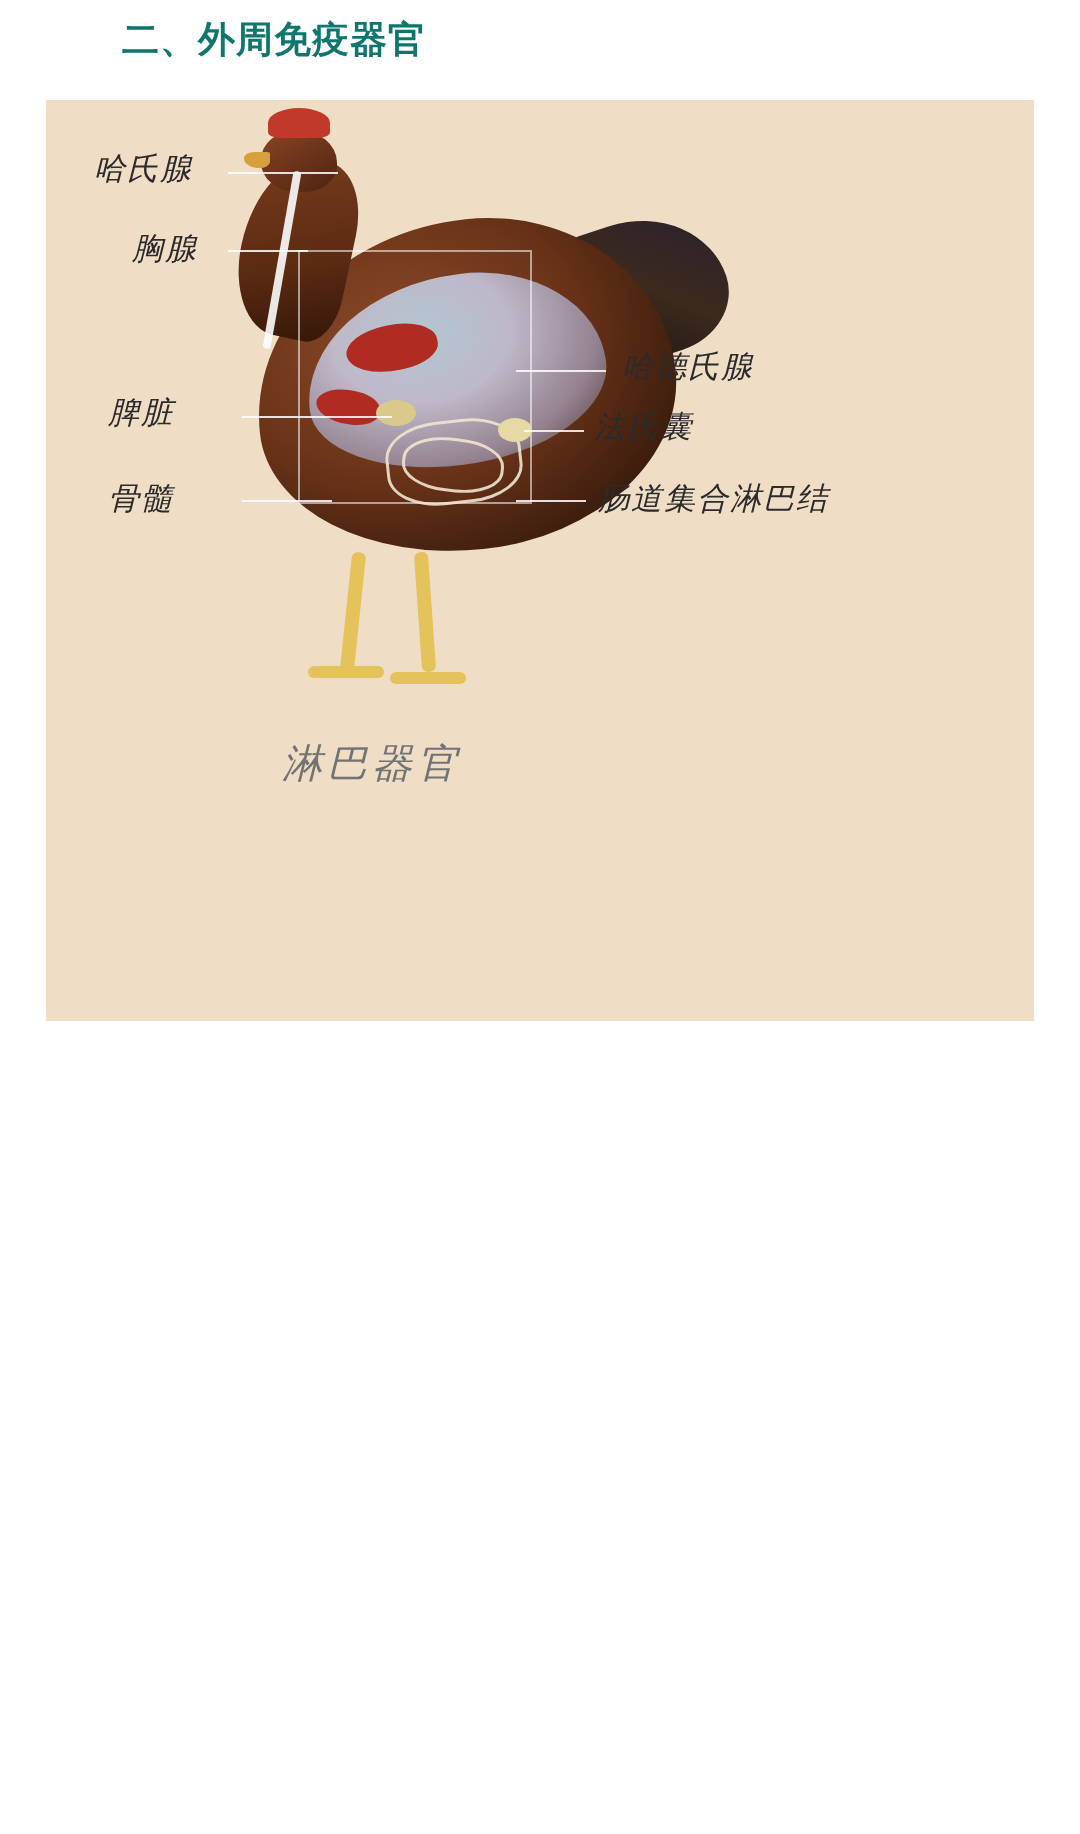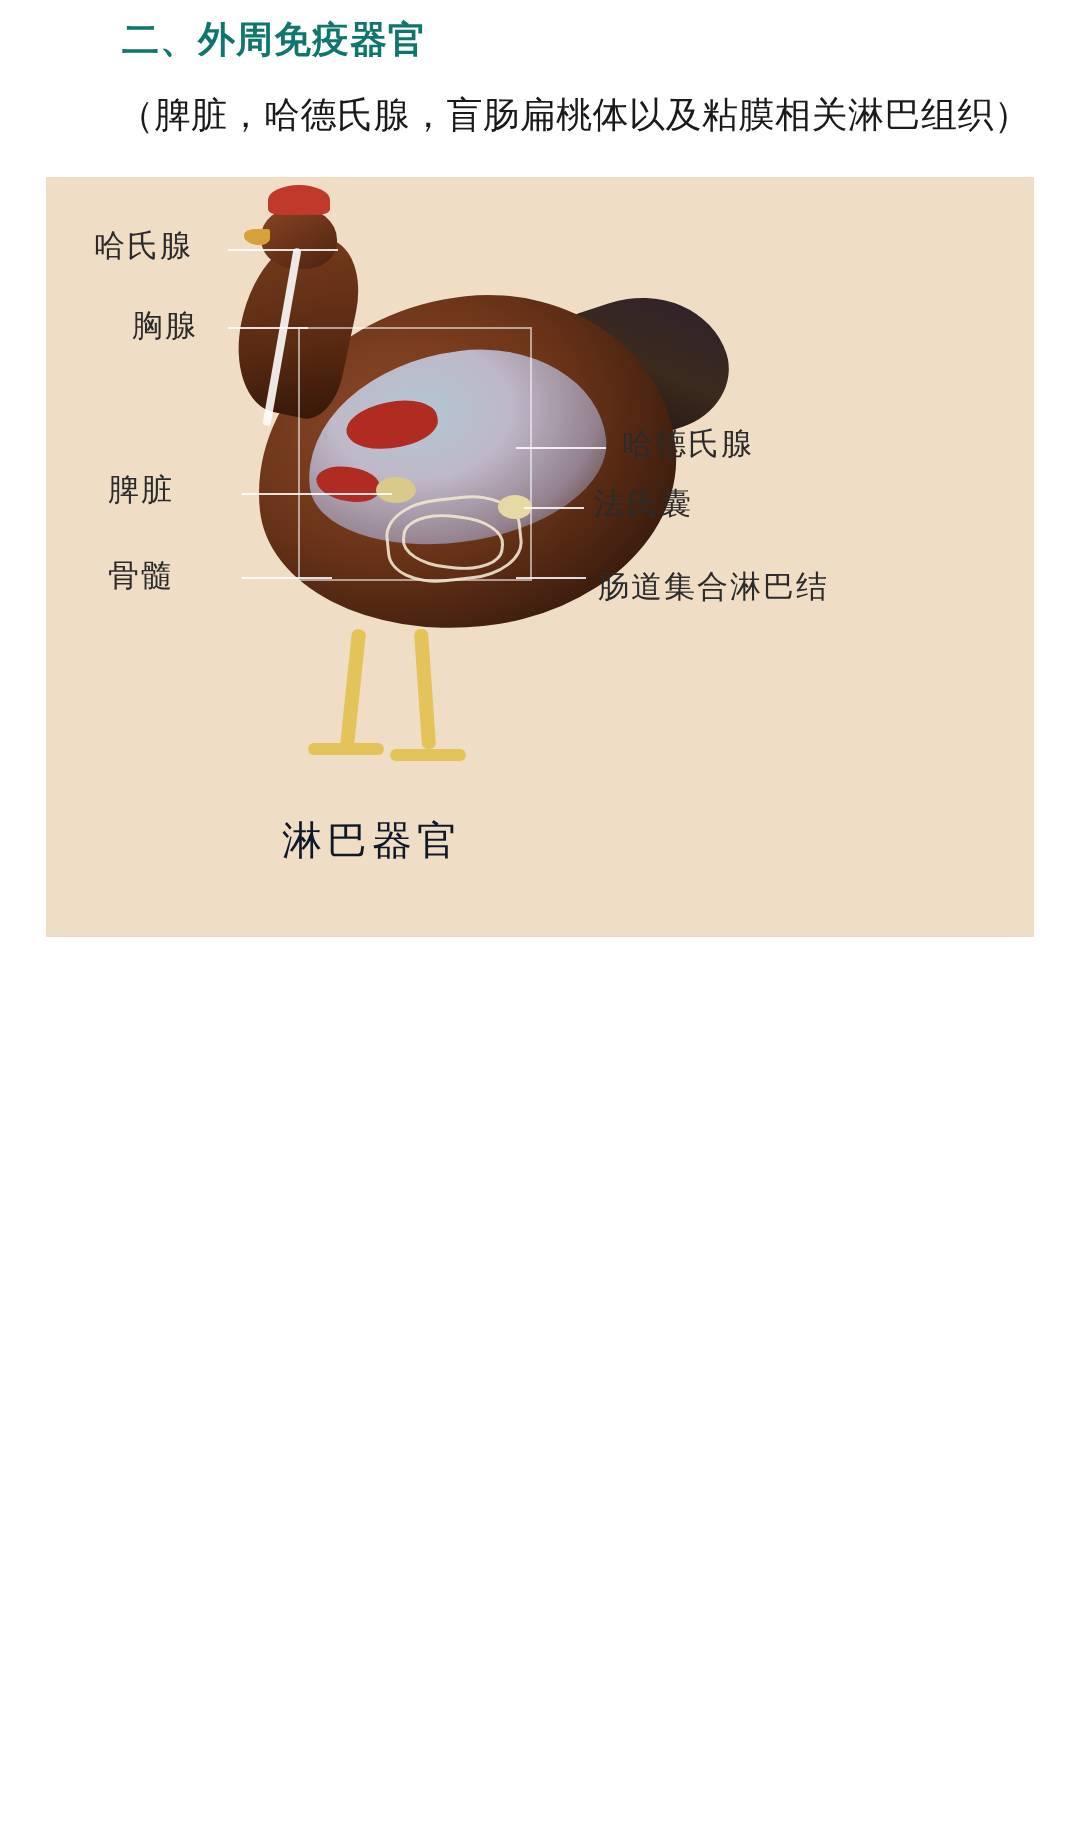--- a/index.html
+++ b/index.html
@@ -43,35 +43,36 @@
   .b {
     font-weight: bold;
   }
   .figure {
     margin: 32px 0 0 0;
     width: 988px;
   }
   .figure-inner {
     position: relative;
     width: 988px;
-    height: 760px;
+    height: 921px;
     background: #f0ddc6;
     overflow: hidden;
+    font-style: italic;
   }
   
   .lbl {
     position: absolute;
     font-size: 31px;
     color: #2b2b2b;
     font-family: "Liberation Sans", "DejaVu Sans", sans-serif;
     white-space: nowrap;
     letter-spacing: 2px;
   }
   .lbl-red {
-    color: #0f172a;
+    color: #737373;
     font-size: 40px;
     letter-spacing: 5px;
   }
   .leader {
     position: absolute;
     background: #ffffff;
     height: 2px;
     opacity: 0.85;
   }
   .bird-body {
@@ -237,21 +238,20 @@
     opacity: 0.55;
   }
 </style>
 </head>
 <body>
 
 <div class="page">
 
   <h2 class="heading">二、外周免疫器官</h2>
 
-  <p class="para indent">（脾脏，哈德氏腺，盲肠扁桃体以及粘膜相关淋巴组织）</p>
 
 
 
   <figure class="figure">
     <div class="figure-inner">
 
       <div class="bird-tail"></div>
       <div class="bird-body"></div>
       <div class="bird-wing"></div>
       <div class="bird-neck"></div>
@@ -278,19 +278,19 @@
       <div class="leader" style="left:470px; top:270px; width:90px;"></div>
       <div class="leader" style="left:478px; top:330px; width:60px;"></div>
       <div class="leader" style="left:470px; top:400px; width:70px;"></div>
 
       <span class="lbl" style="left:48px; top:48px;">哈氏腺</span>
       <span class="lbl" style="left:86px; top:128px;text-align:center;">胸腺</span>
       <span class="lbl" style="left:62px; top:292px;">脾脏</span>
       <span class="lbl" style="left:62px; top:378px;">骨髓</span>
       <span class="lbl" style="left:576px; top:246px;">哈德氏腺</span>
       <span class="lbl" style="left:548px; top:306px;">法氏囊</span>
-      <span class="lbl" style="left:552px; top:389px;">肠道集合淋巴结</span>
+      <span class="lbl" style="left:552px; top:378px;">肠道集合淋巴结</span>
 
       <span class="lbl lbl-red" style="left:236px; top:636px;">淋巴器官</span>
     </div>
   </figure>
 
 </div>
 
 </body></html>

